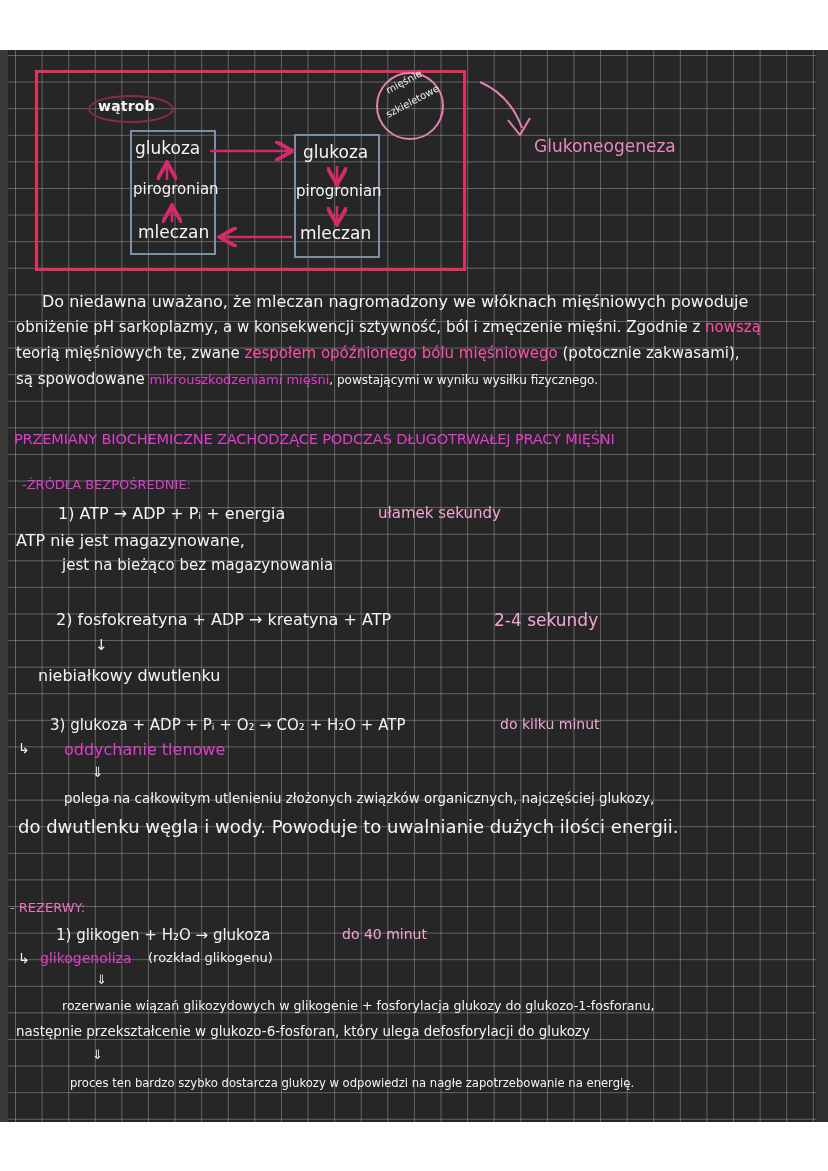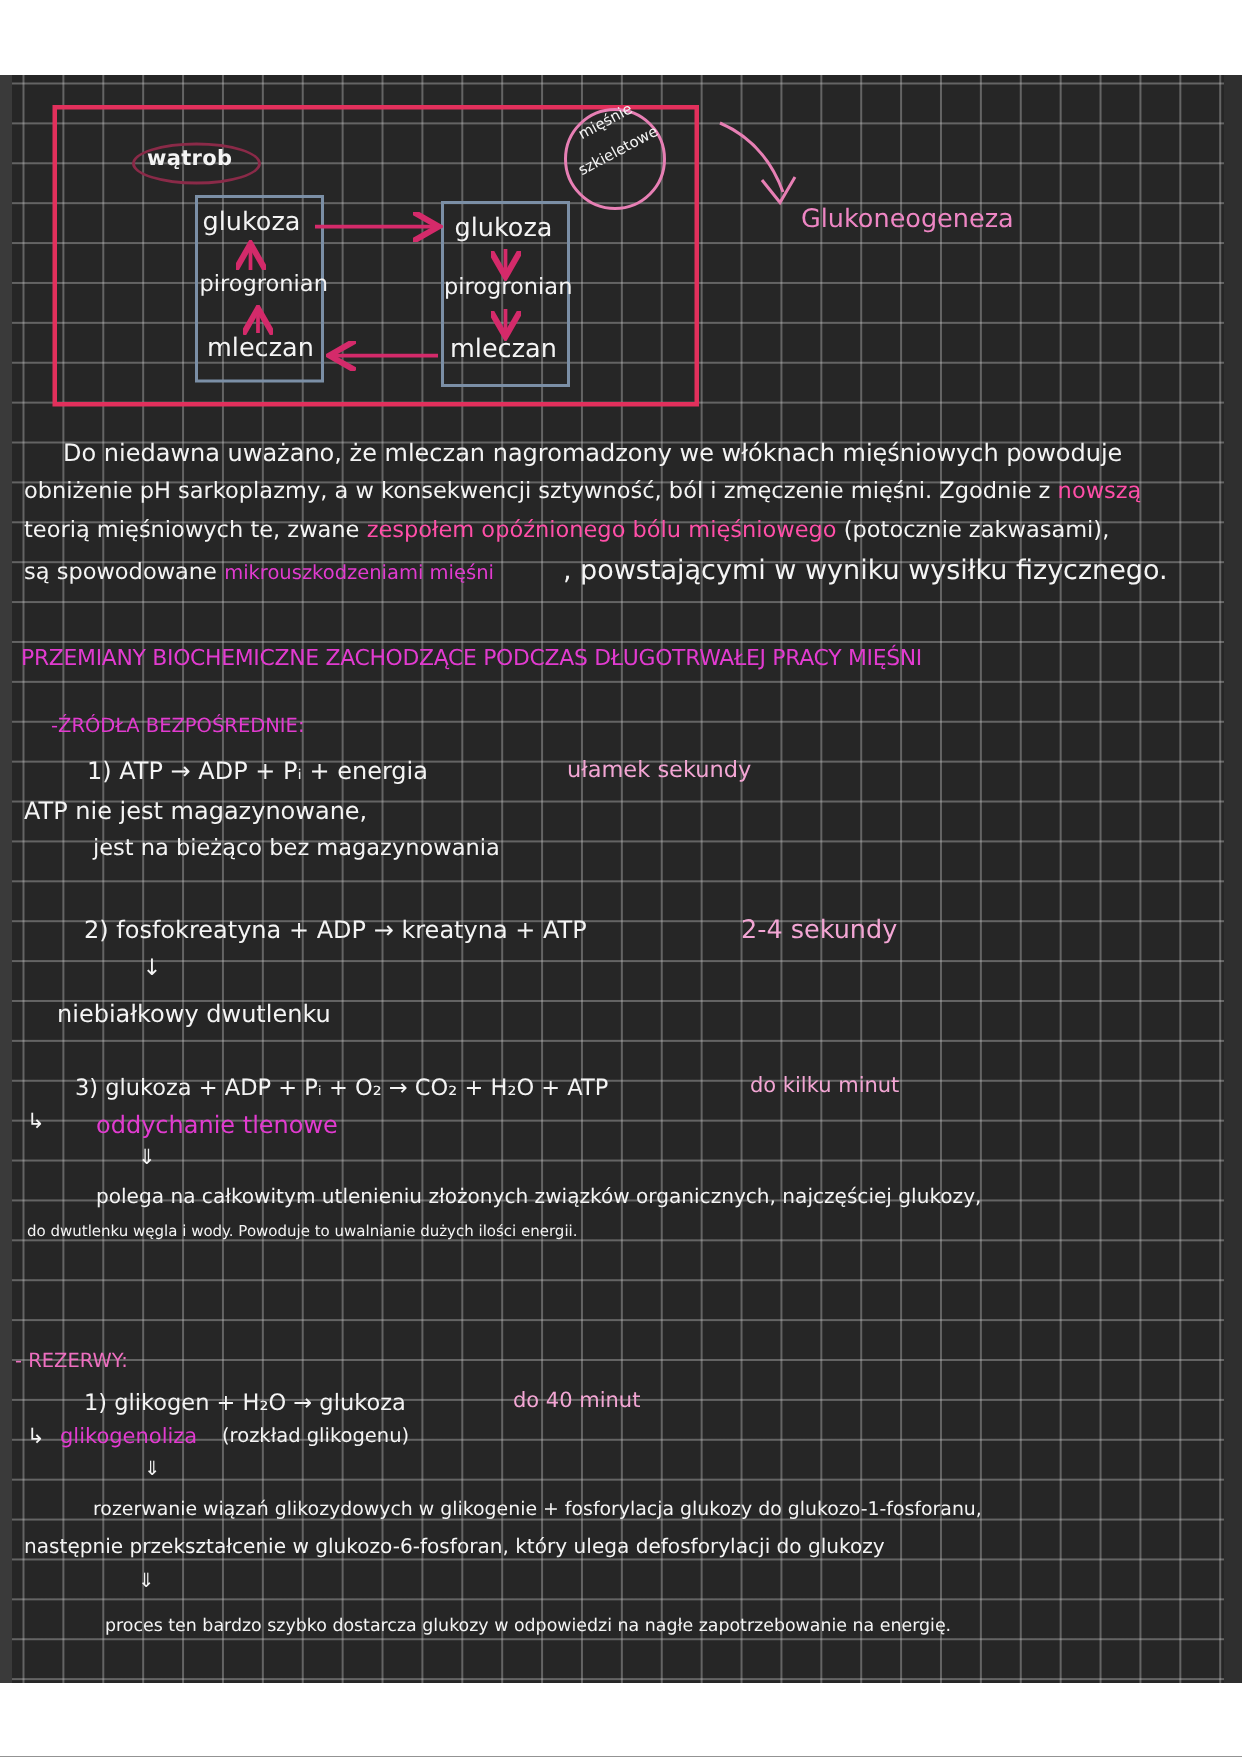--- a/index.html
+++ b/index.html
@@ -87,44 +87,44 @@
     <span>obniżenie pH sarkoplazmy, a w konsekwencji sztywność, ból i zmęczenie mięśni. Zgodnie z</span>
     <span class="pink">nowszą</span>
   </div>
   <div class="abs body-text" style="left:16px; top:294px;">
     <span>teorią mięśniowych te, zwane</span>
     <span class="pink">zespołem opóźnionego bólu mięśniowego</span>
     <span>(potocznie zakwasami),</span>
   </div>
   <div class="abs body-text" style="left:16px; top:320px;">
     <span>są spowodowane</span>
-    <span class="mag small-text">mikrouszkodzeniami mięśni</span><span style="font-size:18px;padding-left:46px;">, powstającymi w wyniku wysiłku fizycznego.</span>
+    <span class="mag small-text">mikrouszkodzeniami mięśni</span><span style="font-size:12px;">, powstającymi w wyniku wysiłku fizycznego.</span>
   </div>
 
   <div class="abs mag" style="left:14px; top:380px; font-size:14.6px; letter-spacing:-0.2px;">PRZEMIANY BIOCHEMICZNE ZACHODZĄCE PODCZAS DŁUGOTRWAŁEJ PRACY MIĘŚNI</div>
 
-  <div class="abs mag" style="left:22px; top:427px; font-size:13px;margin-left:12px;">-ŹRÓDŁA BEZPOŚREDNIE:</div>
+  <div class="abs mag" style="left:22px; top:427px; font-size:13px;">-ŹRÓDŁA BEZPOŚREDNIE:</div>
 
   <div class="abs body-text" style="left:58px; top:454px; font-size:16px;">1) ATP → ADP + Pᵢ + energia</div>
   <div class="abs lpink" style="left:378px; top:454px; font-size:15px;">ułamek sekundy</div>
   <div class="abs body-text" style="left:16px; top:481px; font-size:16px;">ATP nie jest magazynowane,</div>
   <div class="abs body-text" style="left:62px; top:506px;">jest na bieżąco bez magazynowania</div>
 
   <div class="abs body-text" style="left:56px; top:560px; font-size:16px;">2) fosfokreatyna + ADP → kreatyna + ATP</div>
   <div class="abs lpink" style="left:494px; top:560px; font-size:17px;">2-4 sekundy</div>
   <div class="abs w" style="left:95px; top:586px; font-size:15px;">↓</div>
   <div class="abs body-text" style="left:38px; top:616px; font-size:16px;">niebiałkowy dwutlenku</div>
 
   <div class="abs body-text" style="left:50px; top:666px;">3) glukoza + ADP + Pᵢ + O₂ → CO₂ + H₂O + ATP</div>
   <div class="abs lpink" style="left:500px; top:666px; font-size:14px;">do kilku minut</div>
   <div class="abs w" style="left:18px; top:690px; font-size:14px;">↳</div>
   <div class="abs mag" style="left:40px; top:690px; font-size:16px;margin-left:24px;">oddychanie tlenowe</div>
   <div class="abs w" style="left:92px; top:714px; font-size:14px;">⇓</div>
   <div class="abs body-text" style="left:64px; top:741px; font-size:13.4px;">polega na całkowitym utlenieniu złożonych związków organicznych, najczęściej glukozy,</div>
-  <div class="abs body-text" style="left:18px; top:766px; font-size:10px;">do dwutlenku węgla i wody. Powoduje to uwalnianie dużych ilości energii.</div>
+  <div class="abs body-text" style="left:18px; top:766px; font-size:18px;">do dwutlenku węgla i wody. Powoduje to uwalnianie dużych ilości energii.</div>
 
   <div class="abs mag" style="left:10px; top:850px; font-size:13px; color:#ee6fc0;">- REZERWY:</div>
   <div class="abs body-text" style="left:56px; top:876px;">1) glikogen + H₂O → glukoza</div>
   <div class="abs lpink" style="left:342px; top:876px; font-size:14px;">do 40 minut</div>
   <div class="abs w" style="left:18px; top:900px; font-size:14px;">↳</div>
   <div class="abs mag" style="left:40px; top:900px; font-size:14px;">glikogenoliza</div>
   <div class="abs w" style="left:148px; top:900px; font-size:13px;">(rozkład glikogenu)</div>
   <div class="abs w" style="left:96px; top:922px; font-size:13px;">⇓</div>
   <div class="abs body-text" style="left:62px; top:948px; font-size:12.6px;">rozerwanie wiązań glikozydowych w glikogenie + fosforylacja glukozy do glukozo-1-fosforanu,</div>
   <div class="abs body-text" style="left:16px; top:974px; font-size:13.4px;">następnie przekształcenie w glukozo-6-fosforan, który ulega defosforylacji do glukozy</div>

